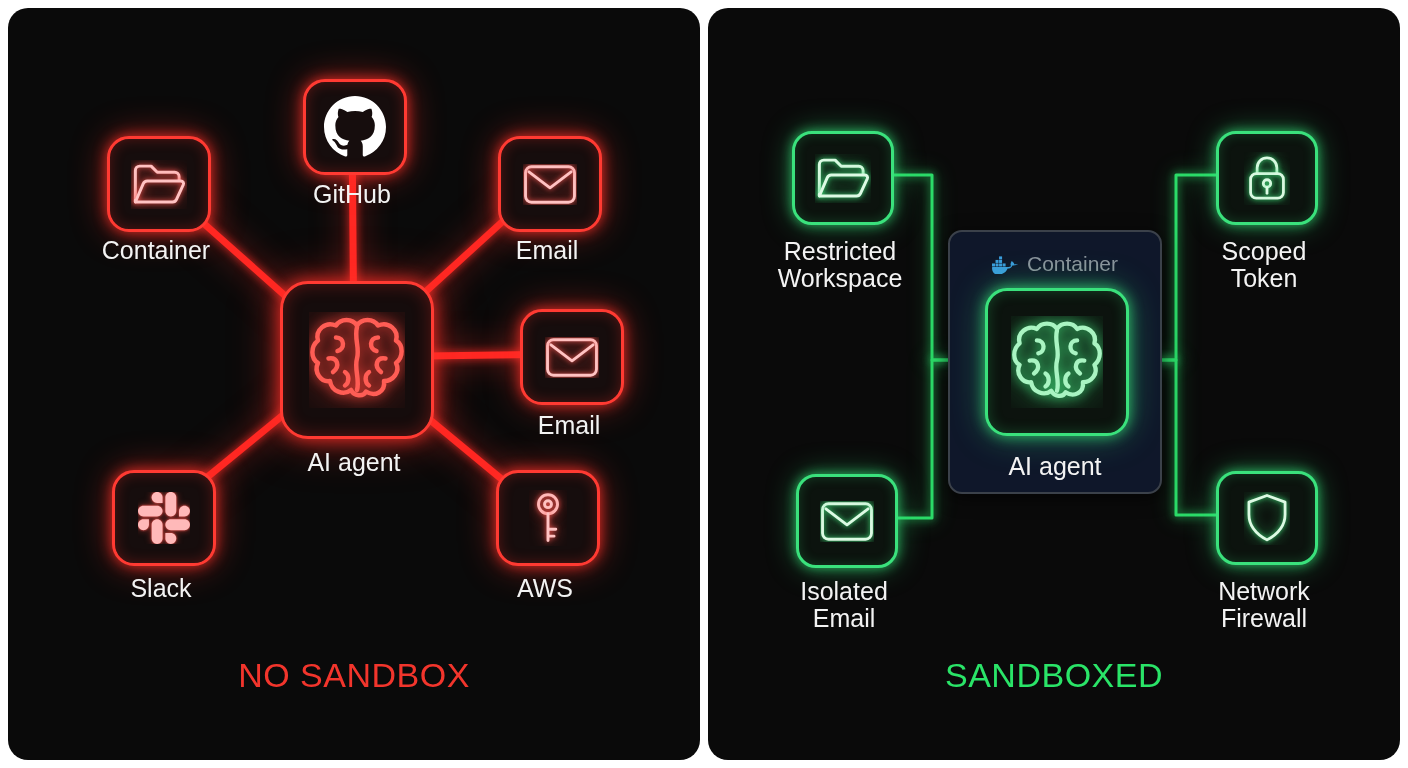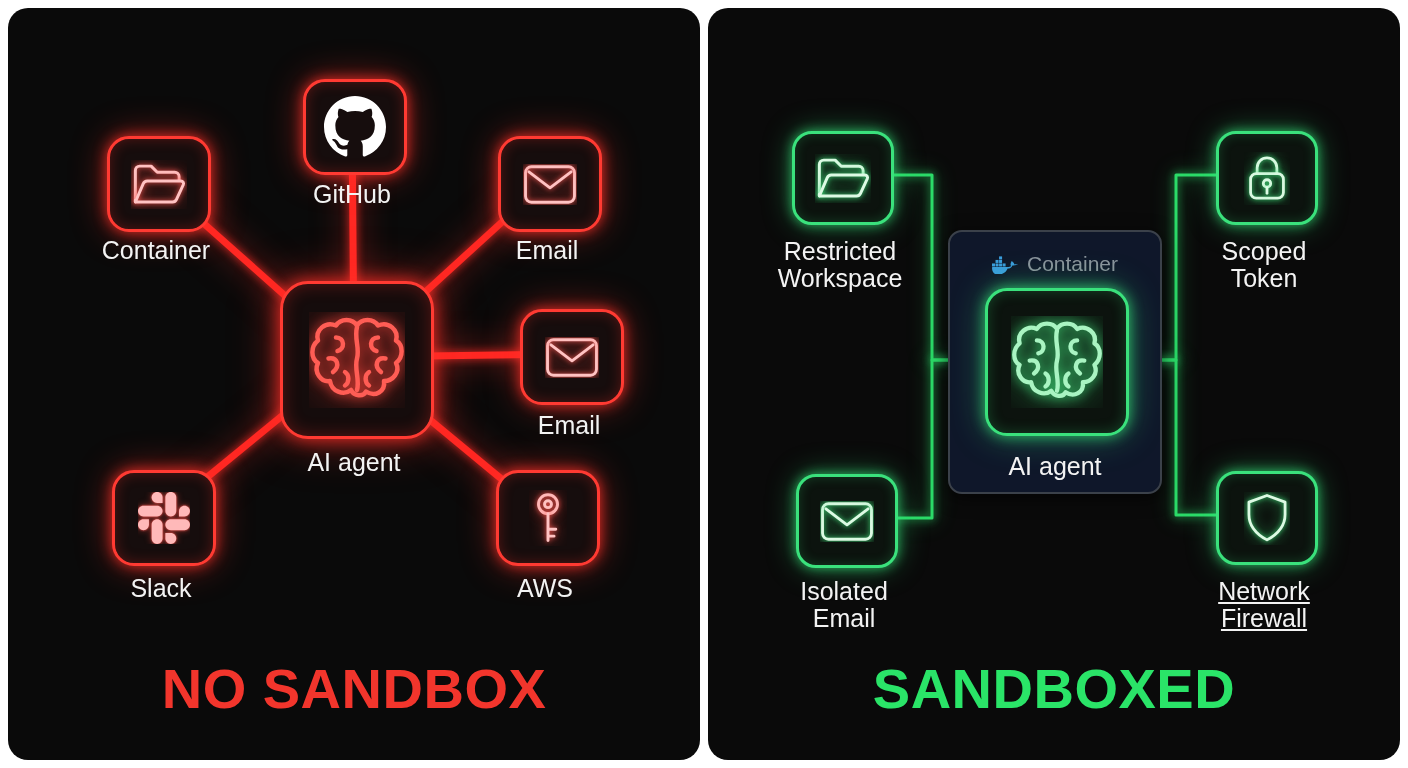--- a/index.html
+++ b/index.html
@@ -19,21 +19,21 @@
   .node.green{width:96px;height:88px;border-radius:20px;background:#0c130e;border:3px solid #3ae17c;
     box-shadow:0 0 12px rgba(52,224,120,.75),0 0 30px rgba(52,224,120,.38),inset 0 0 12px rgba(52,224,120,.22);}
   .agent-box{position:absolute;display:flex;align-items:center;justify-content:center;}
   .agent-box.red{left:272px;top:273px;width:148px;height:152px;border-radius:28px;background:#150c0c;border:3px solid #ff3a32;
     box-shadow:0 0 18px rgba(255,48,40,.9),0 0 46px rgba(255,48,40,.5),inset 0 0 18px rgba(255,48,40,.3);}
   .agent-box.green{left:35px;top:56px;width:138px;height:142px;border-radius:22px;background:#0c130e;border:3px solid #3ae17c;
     box-shadow:0 0 14px rgba(52,224,120,.8),0 0 34px rgba(52,224,120,.4),inset 0 0 14px rgba(52,224,120,.25);}
   .lbl{position:absolute;transform:translateX(-50%);color:#f3f3f3;font-size:25px;text-align:center;white-space:nowrap;}
   .lbl2{line-height:27px;}
   .lbl2 span{display:block;}
-  .title{position:absolute;left:0;width:100%;text-align:center;font-size:56px;font-weight:700;letter-spacing:.5px;top:648px;}
+  .title{position:absolute;left:0;width:100%;text-align:center;font-size:34px;font-weight:400;letter-spacing:.5px;top:648px;}
   .title.red-t{color:#f2352c;}
   .title.green-t{color:#2ae468;}
   .container-box{position:absolute;left:240px;top:222px;width:210px;height:260px;background:#0f172a;
     border:2px solid #3b414a;border-radius:14px;box-shadow:0 4px 18px rgba(0,0,0,.6);}
   .container-header{position:absolute;top:20px;left:0;width:100%;display:flex;align-items:center;justify-content:center;gap:8px;
     color:#8b939c;font-size:21px;}
   .agent-lbl-left{left:346px;top:440px;}
   .agent-lbl-right{left:50%;top:220px;transform:translateX(-50%);}
   
   .ic-red{stroke:#ffc3c3;fill:none;stroke-width:3.4;stroke-linecap:round;stroke-linejoin:round;
@@ -181,21 +181,21 @@
     <div class="lbl lbl2" style="left:136px;top:570px;">
       <span>Isolated</span>
       <span>Email</span>
     </div>
 
     <div class="node green" style="left:508px;top:463px;">
       <svg width="46" height="53" viewBox="0 0 56 64">
         <path class="ic-green" d="M28 4 L50 12 V27 C50 41 41 51 28 58 C15 51 6 41 6 27 V12 Z"></path>
       </svg>
     </div>
-    <div class="lbl lbl2" style="left:556px;top:570px;text-decoration:underline;">
+    <div class="lbl lbl2" style="left:556px;top:570px;">
       <span>Network</span>
       <span>Firewall</span>
     </div>
 
     <div class="container-box">
       <div class="container-header">
         <svg width="27" height="19" viewBox="0 0 26 18">
           <g class="docker-blue">
             <rect x="0" y="8" width="2.9" height="2.9"></rect>
             <rect x="3.4" y="8" width="2.9" height="2.9"></rect>

